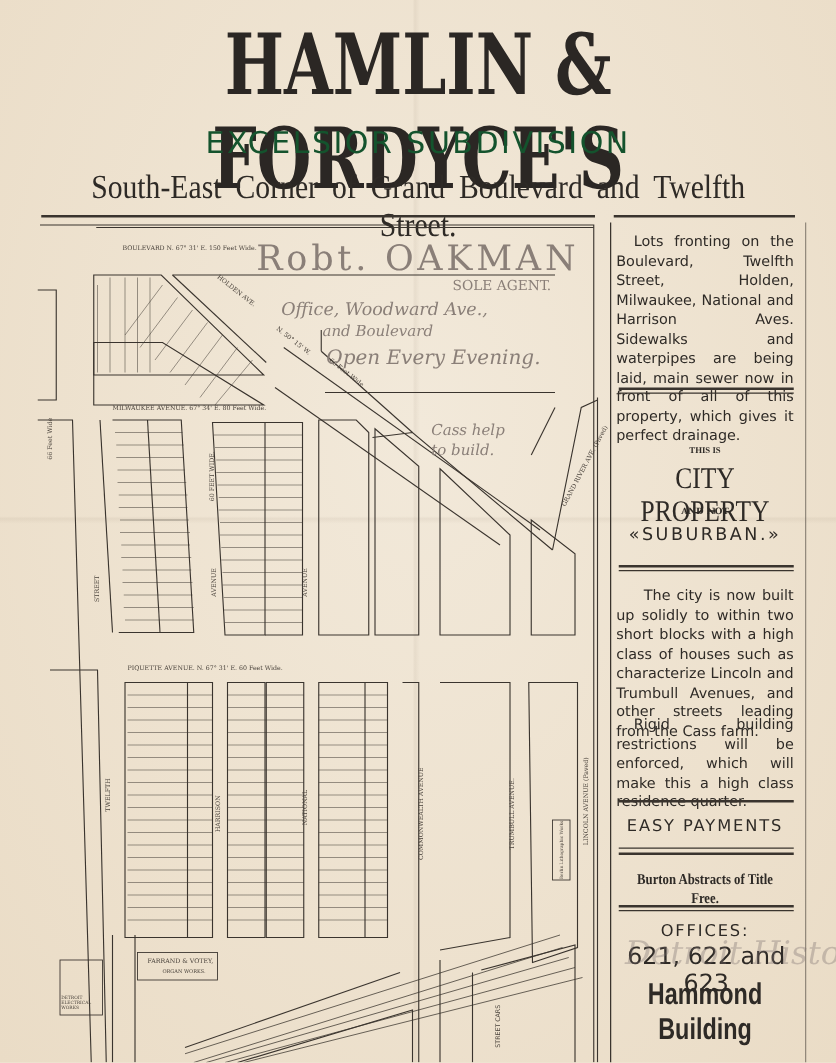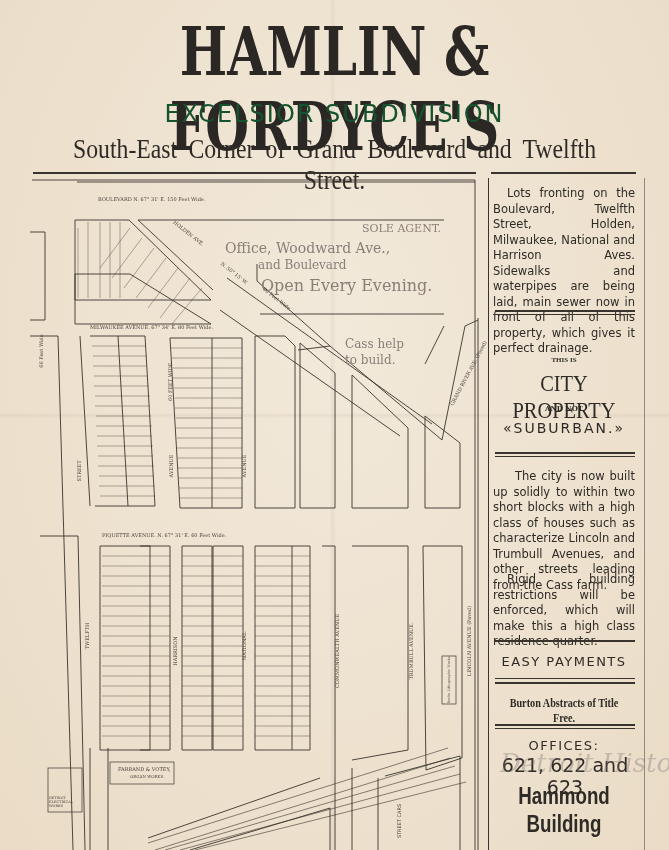--- a/index.html
+++ b/index.html
@@ -8,21 +8,21 @@
      linear-gradient(90deg, rgba(0,0,0,0) 0, rgba(0,0,0,0) 330px, rgba(120,100,80,0.08) 332px, rgba(0,0,0,0) 336px),
      linear-gradient(180deg, rgba(0,0,0,0) 0, rgba(0,0,0,0) 413px, rgba(120,100,80,0.08) 415px, rgba(0,0,0,0) 419px),
      radial-gradient(ellipse at 50% 40%, #f2e9da 0%, #eadcc6 100%);}
   .title{position:absolute;left:0;top:14px;width:669px;text-align:center;font-family:"DejaVu Serif",serif;font-weight:bold;font-size:54px;letter-spacing:0px;color:#2b2724;transform:scaleX(0.93) scaleY(1.25);transform-origin:center top;line-height:60px;}
   .subtitle{position:absolute;left:0;top:100px;width:669px;text-align:center;font-family:"DejaVu Sans",sans-serif;font-size:24px;letter-spacing:2px;color:#14532d;}
   .tagline{position:absolute;left:0;top:134px;width:669px;text-align:center;font-family:"Liberation Serif",serif;font-size:27px;color:#2e2a26;transform:scaleX(0.88);transform-origin:center;word-spacing:6px;}
   .rule{position:absolute;background:#3a342e;}
   .map{position:absolute;left:30px;top:178px;width:460px;height:672px;}
   .side{position:absolute;left:483px;top:178px;width:160px;height:672px;}
   .side p{margin:0;font-family:"DejaVu Sans",sans-serif;font-size:11.5px;line-height:15.5px;text-align:justify;color:#2e2a26;}
-  .hand{font-family:"DejaVu Serif",serif;color:#8a7f78;position:absolute;}
+  .hand{font-family:"DejaVu Serif",serif;font-style:italic;color:#8a7f78;position:absolute;}
   .big{text-align:center;font-family:"DejaVu Sans",sans-serif;font-weight:bold;}
   .lbl{position:absolute;font-family:"DejaVu Serif",serif;font-size:5px;color:#4a433c;white-space:nowrap;}
   .watermark{position:absolute;left:500px;top:748px;font-family:"DejaVu Serif",serif;font-style:italic;font-size:26px;color:rgba(120,110,110,0.35);white-space:nowrap;}
 </style>
 </head>
 <body>
 
 <div class="paper"></div>
 
 <div class="title">HAMLIN &amp; FORDYCE'S</div>
@@ -133,20 +133,21 @@
   <span class="lbl" style="left:352px;top:470px;transform:rotate(-90deg);">TRUMBULL   AVENUE.</span>
   <span class="lbl" style="left:404px;top:460px;transform:rotate(-90deg);">LINCOLN AVENUE (Paved)</span>
   <span class="lbl" style="left:402px;top:192px;transform:rotate(-62deg);">GRAND RIVER AVE. (Paved)</span>
   <span class="lbl" style="left:352px;top:640px;transform:rotate(-90deg);font-family:'DejaVu Sans',sans-serif;">STREET CARS</span>
 
   <span class="lbl" style="left:88px;top:588px;">FARRAND &amp; VOTEY,</span>
   <span class="lbl" style="left:100px;top:596px;font-size:4px;">ORGAN WORKS.</span>
   <span class="lbl" style="left:19px;top:618px;font-size:3.5px;white-space:normal;width:32px;">DETROIT ELECTRICAL WORKS</span>
   <span class="lbl" style="left:396px;top:500px;font-size:3.5px;transform:rotate(-90deg);">Berlin Lithographic Works</span>
 
+  <span class="hand" style="left:175px;top:12px;font-size:28px;font-style:normal;letter-spacing:3px;">Robt. OAKMAN</span>
   <span class="hand" style="left:332px;top:44px;font-size:11px;font-style:normal;">SOLE AGENT.</span>
   <span class="hand" style="left:195px;top:62px;font-size:14px;">Office, Woodward Ave.,</span>
   <span class="hand" style="left:228px;top:80px;font-size:12px;">and Boulevard</span>
   <span class="hand" style="left:231px;top:98px;font-size:16px;">Open Every Evening.</span>
   <span class="hand" style="left:315px;top:158px;font-size:12px;width:70px;line-height:16px;">Cass help to build.</span>
 </div>
 
 <div class="rule" style="left:488px;top:178px;width:1px;height:672px;"></div>
 
 <div class="side">

